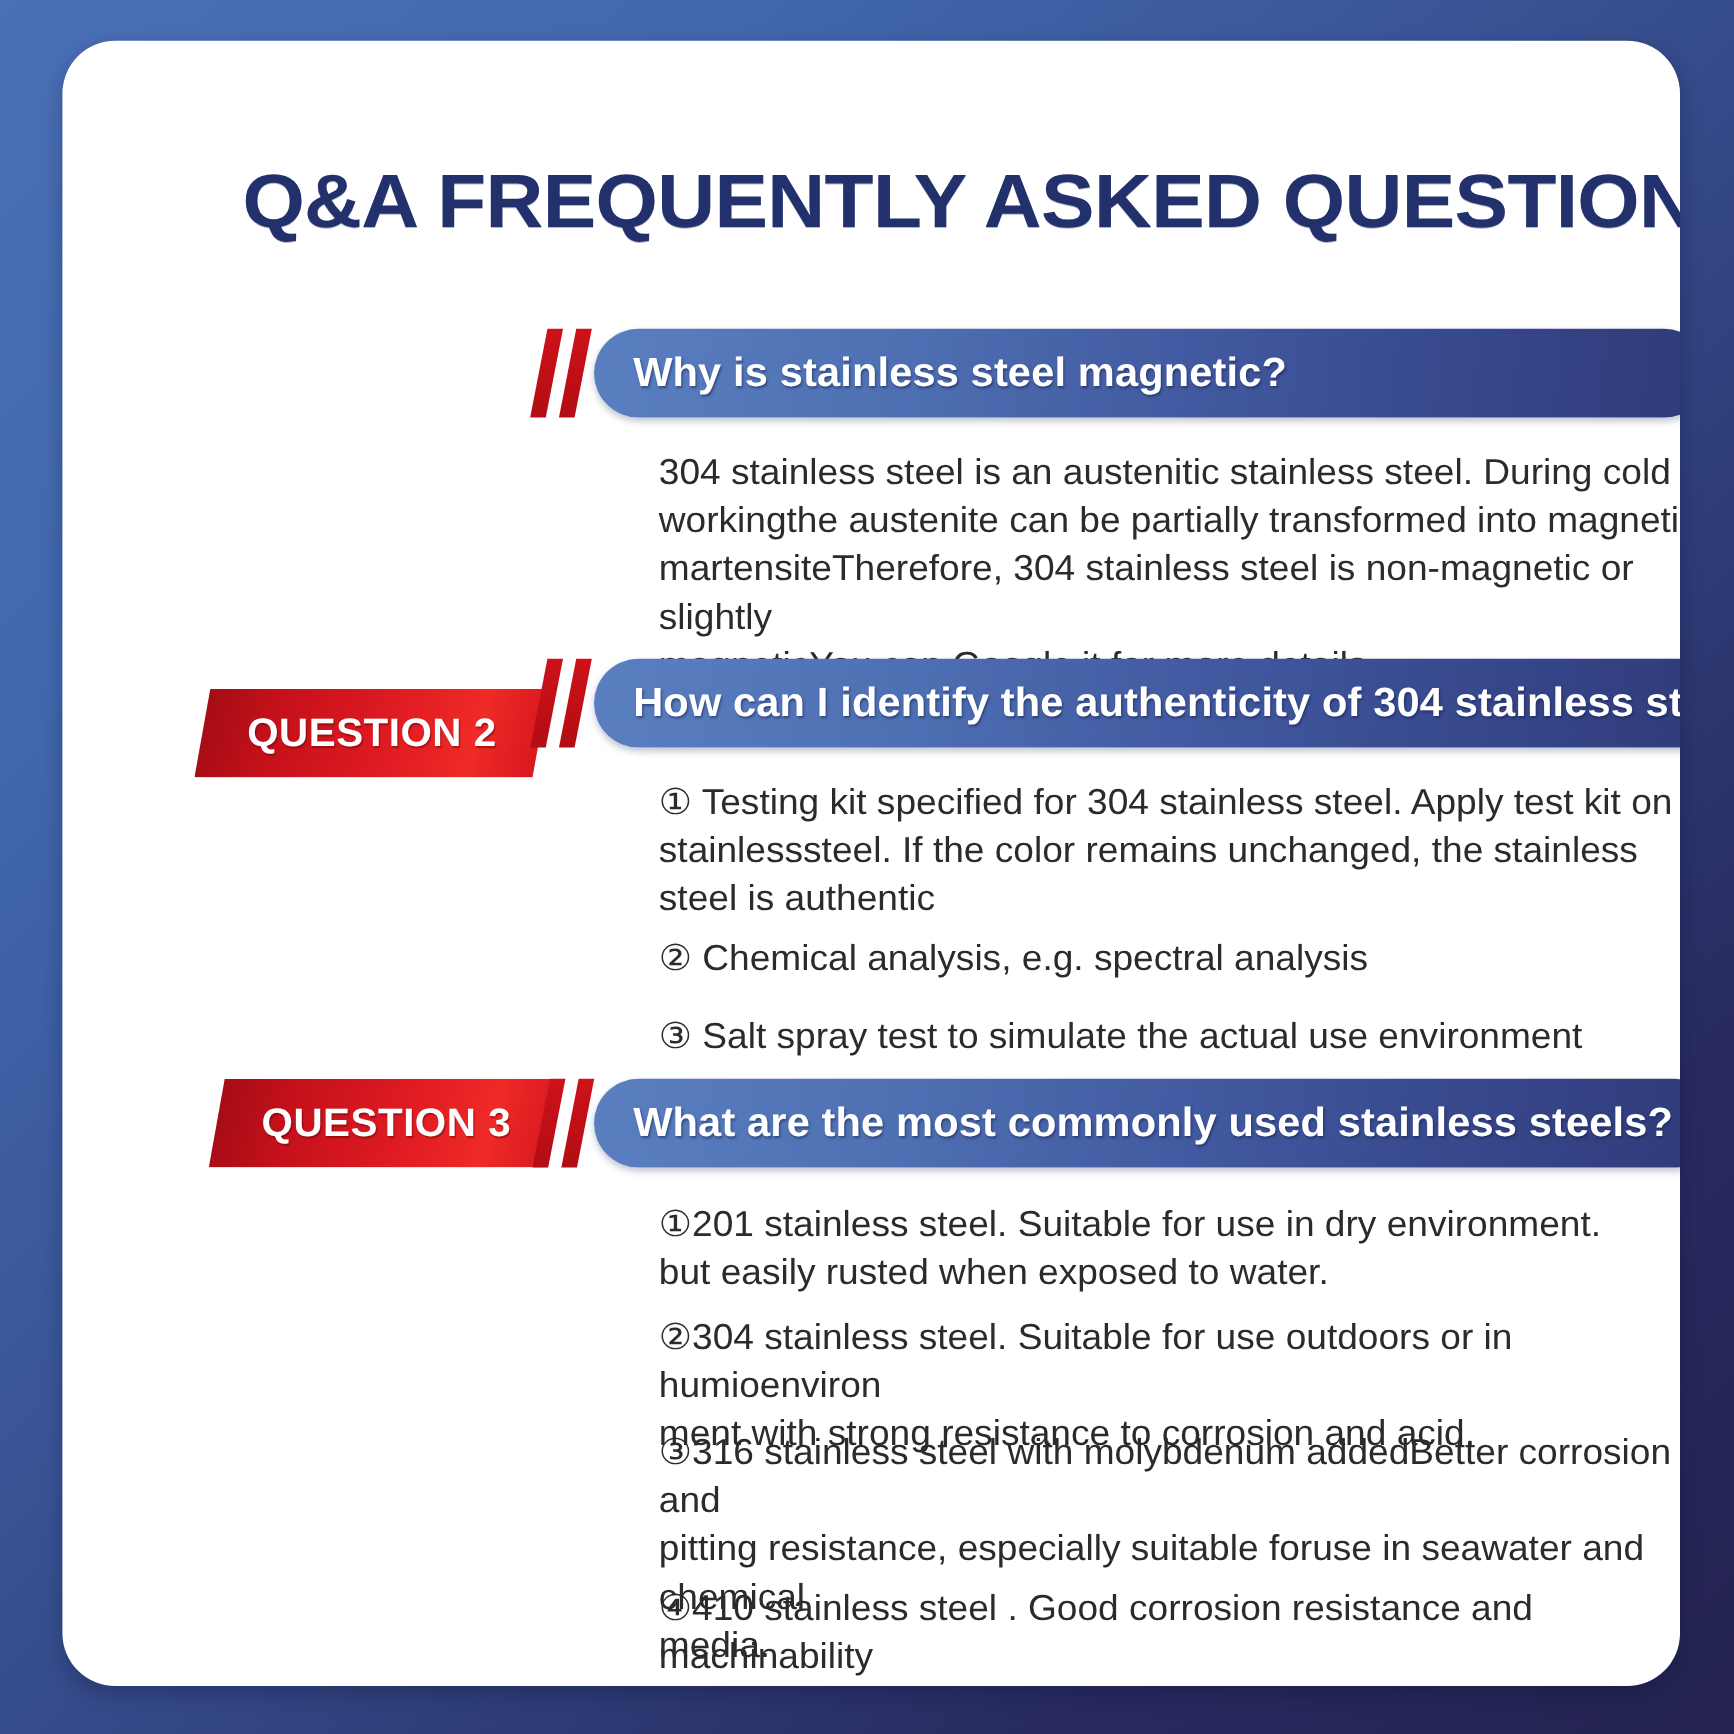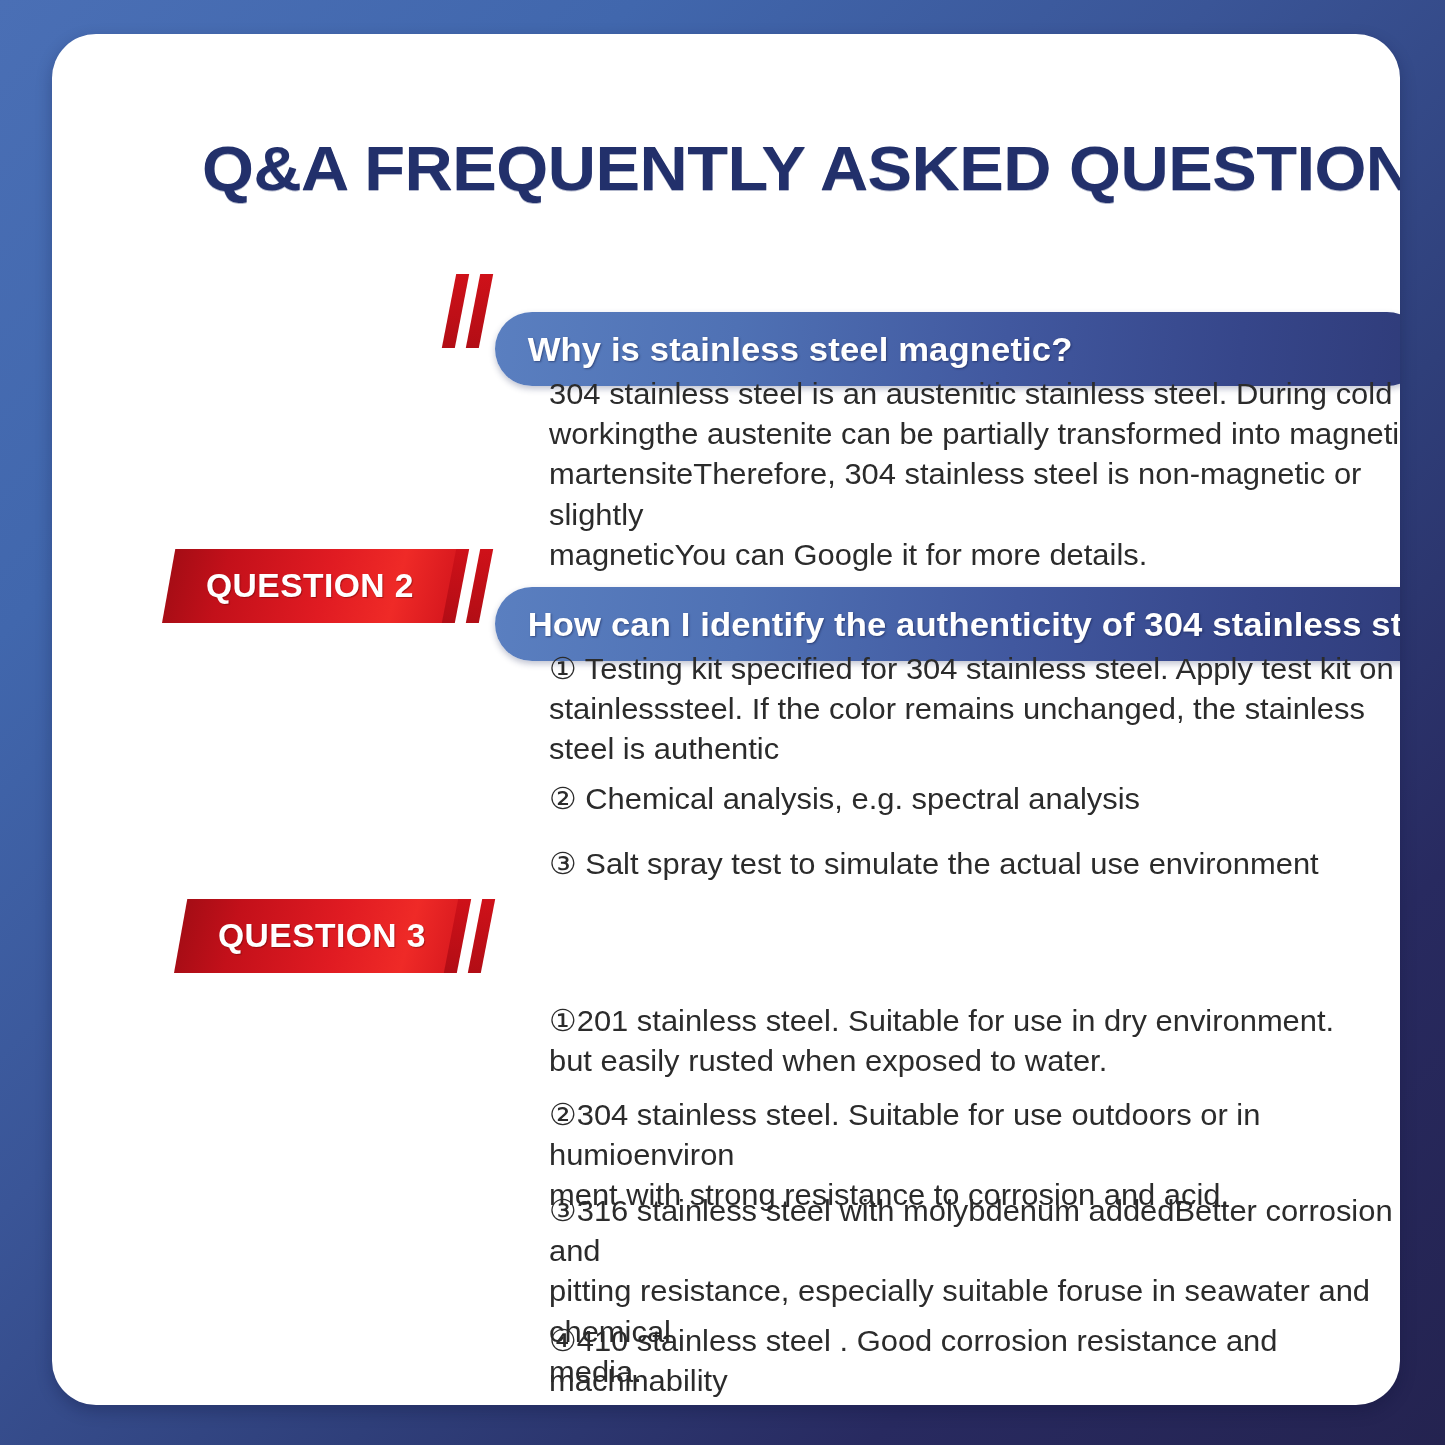--- a/index.html
+++ b/index.html
@@ -101,21 +101,20 @@
 
   .pill {
     position: absolute;
     top: 0;
     height: 74px;
     background: linear-gradient(96deg, #5a7fc0 0%, #4f71b4 26%, #41589f 55%, #36468a 80%, #2f3b79 100%);
     border-radius: 37px;
     display: flex;
     align-items: center;
     box-shadow: 0 3px 6px rgba(30,40,90,0.28);
-    margin-top: 38px;
   }
 
   .pill-text {
     font-family: "Liberation Sans Narrow", "Liberation Sans", sans-serif;
     font-size: 34px;
     font-weight: bold;
     color: #ffffff;
     white-space: nowrap;
     padding-left: 32px;
     letter-spacing: 0.1px;
@@ -156,21 +155,21 @@
         </div>
       </div>
       <div class="answer" style="left:497px; top:100px;">304 stainless steel is an austenitic stainless steel. During cold
 workingthe austenite can be partially transformed into magnetic
 martensiteTherefore, 304 stainless steel is non-magnetic or slightly
 magneticYou can Google it for more details.</div>
     </div>
 
     <div class="qblock" style="top:515px;">
       <div class="qrow">
-        <div class="banner" style="left:110px;">
+        <div class="banner" style="left:110px;margin-top:25px;">
           <span class="banner-label">QUESTION 2</span>
         </div>
         <div class="slashes" style="left:393px;">
           <div class="slash a"></div>
           <div class="slash b"></div>
         </div>
         <div class="pill" style="left:443px; width:945px;">
           <span class="pill-text">How can I identify the authenticity of 304 stainless steel?</span>
         </div>
       </div>
@@ -182,20 +181,23 @@
     </div>
 
     <div class="qblock" style="top:865px;">
       <div class="qrow">
         <div class="banner" style="left:122px;">
           <span class="banner-label">QUESTION 3</span>
         </div>
         <div class="slashes" style="left:395px;">
           <div class="slash a"></div>
           <div class="slash b"></div>
+        </div>
+        <div class="pill" style="left:443px; width:937px;">
+          <span class="pill-text">What are the most commonly used stainless steels?</span>
         </div>
       </div>
       <div class="answer" style="left:497px; top:102px;">①201 stainless steel. Suitable for use in dry environment.
 but easily rusted when exposed to water.</div>
       <div class="answer" style="left:497px; top:196px;">②304 stainless steel. Suitable for use outdoors or in humioenviron
 ment  with strong resistance to corrosion and acid.</div>
       <div class="answer" style="left:497px; top:292px;">③316 stainless steel with molybdenum addedBetter corrosion and
 pitting resistance, especially suitable foruse in seawater and chemical
 media.</div>
       <div class="answer" style="left:497px; top:422px;">④410 stainless steel . Good corrosion resistance and machinability

